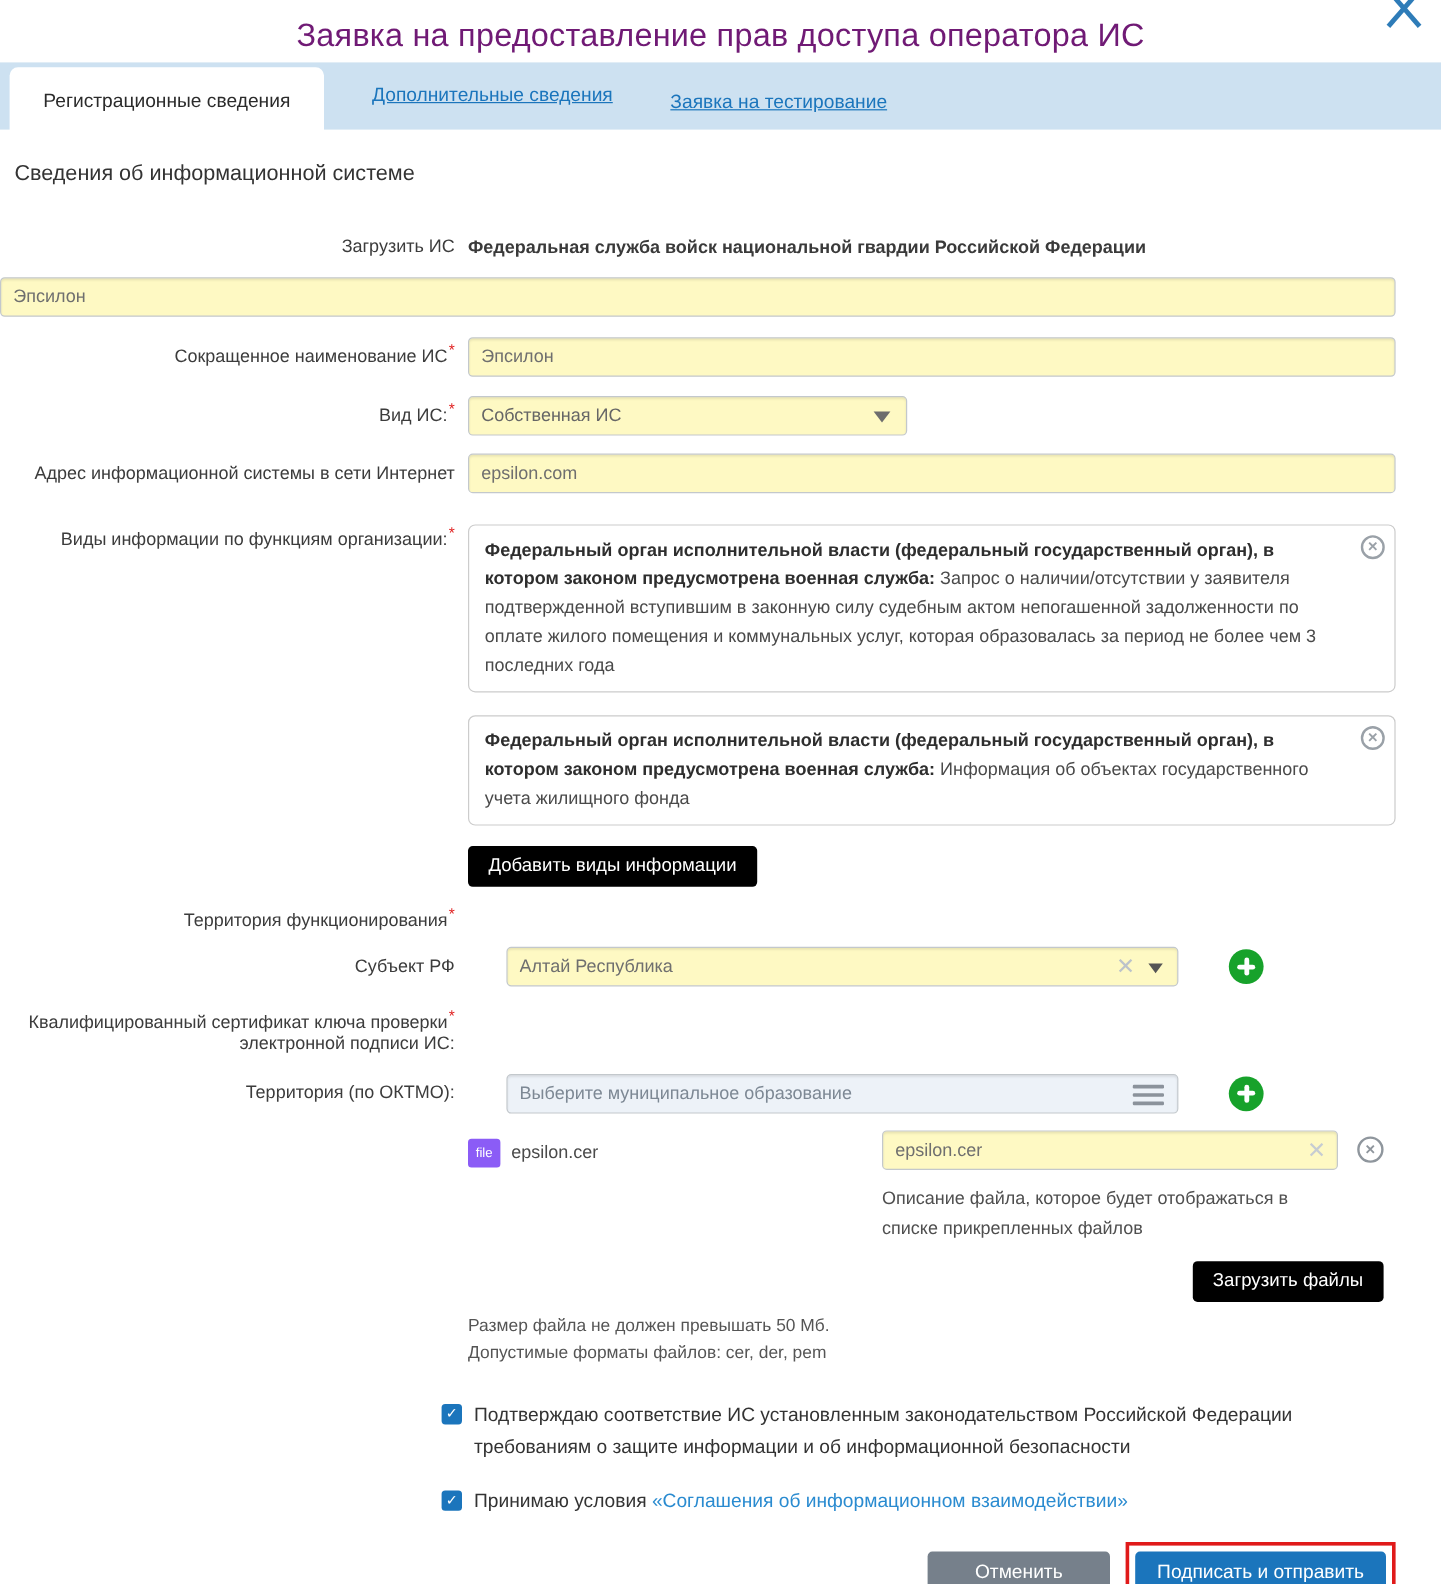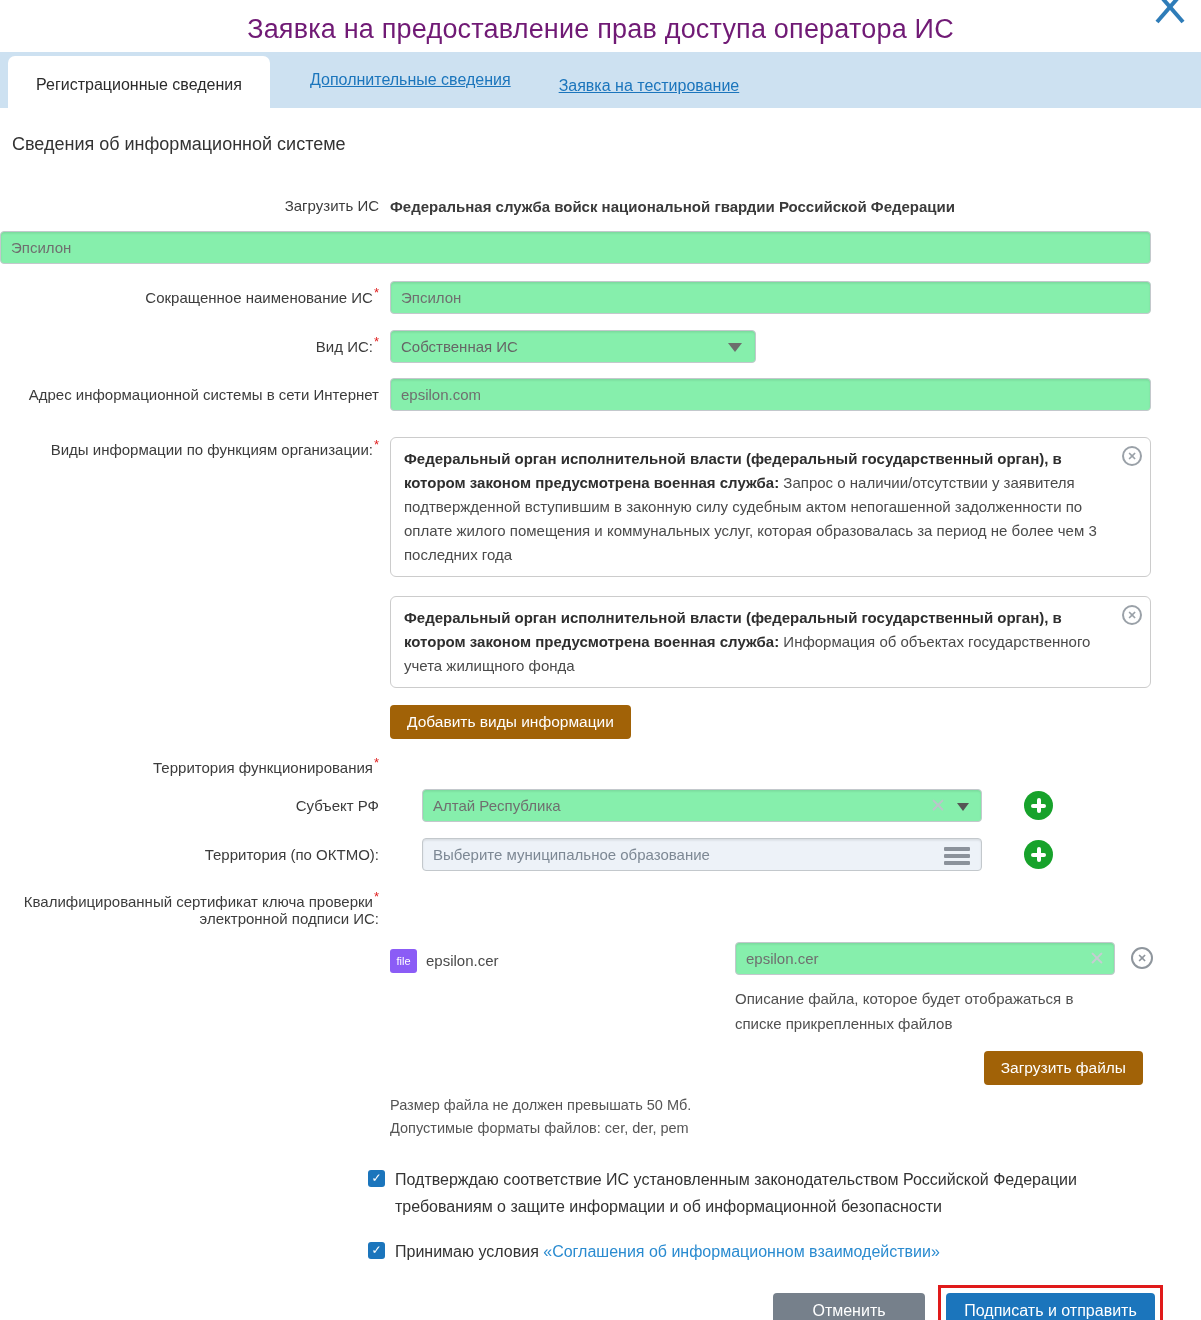--- a/index.html
+++ b/index.html
@@ -27,26 +27,26 @@
   .tab-link.t1 { margin-left:310px; }
   .tab-link.t2 { margin-left:48px;margin-top:12px; }
 
   .section-title { margin:26px 0 0 12px; font-size:18px; font-weight:400; color:#333; }
 
   
   .form { margin-top:42px; }
   .row { display:flex; align-items:center; }
   .lbl { width:390px; padding-right:11px; text-align:right; font-size:15px; color:#3c3c3c; line-height:1.2; flex:none; }
   .req { color:#e02020; font-size:13px; vertical-align:super; line-height:0; margin-left:1px; }
-  .ctl { flex:1; padding-right:50px; }
+  .ctl { flex:1; padding-right:38px; }
 
   .txt {
     width:100%; height:33px; border:1px solid #c3c8cc; border-radius:4px;
     box-shadow: inset 0 1.5px 2px rgba(0,0,0,.09);
-    font-family:"Liberation Sans", sans-serif; font-size:15px; color:#6f6f6f; padding:0 10px; background:#86efac;
+    font-family:"Liberation Sans", sans-serif; font-size:15px; color:#6f6f6f; padding:0 10px; background:#fef9c3;
     outline:none;
   }
   .row-op { align-items:flex-start; }
   .op-value { font-size:15px; font-weight:700; color:#3a3a3a; padding-top:1px; }
 
   .m16 { margin-top:16px; } .m17 { margin-top:17px; } .m15 { margin-top:15px; }
   .m26 { margin-top:26px; } .m20 { margin-top:20px; } .m12 { margin-top:12px; }
   .m22 { margin-top:22px; } .m14 { margin-top:14px; } .m18 { margin-top:18px; }
 
   
@@ -59,21 +59,21 @@
   .row-cards { align-items:flex-start; }
   .row-cards .lbl { padding-top:4px; }
   .card { position:relative; border:1px solid #ccc; border-radius:6px; background:#fff;
     padding:9px 46px 9px 13px; font-size:15px; line-height:24px; color:#4a4a4a; }
   .card + .card { margin-top:19px; }
   .card b { color:#2e2e2e; }
   .card-x { position:absolute; top:8px; right:8px; width:20px; height:20px; border:2px solid #9aa1a8;
     border-radius:50%; color:#9aa1a8; font-size:11px; font-weight:700; display:flex; align-items:center;
     justify-content:center; cursor:pointer; line-height:1; }
 
-  .btn-blue { display:inline-block; background:#a16207; color:#fff; border:none; border-radius:4px;
+  .btn-blue { display:inline-block; background:#000000; color:#fff; border:none; border-radius:4px;
     font-family:"Liberation Sans", sans-serif; font-size:15.5px; padding:8px 17px; cursor:pointer; }
   .add-types { margin-top:17px; }
 
   
   .subject-box { position:relative; width:560px; }
   .subject-box .txt { padding-right:64px; }
   .subj-clear { position:absolute; right:36px; top:5px; font-size:19px; color:#bcc3ca; cursor:pointer; }
   .subj-arrow { position:absolute; right:13px; top:14px; width:0; height:0;
     border-left:6px solid transparent; border-right:6px solid transparent; border-top:8px solid #555; cursor:pointer; }
   .plus-btn { width:29px; height:29px; border-radius:50%; background:#17a22b; position:relative;
@@ -204,41 +204,41 @@
       <div class="fieldwrap">
         <div class="subject-box">
           <input class="txt" readonly="" value="Алтай Республика" style="">
           <span class="subj-clear">✕</span>
           <span class="subj-arrow"></span>
         </div>
         <div class="plus-btn"></div>
       </div>
     </div>
 
+    <div class="row row-cert m22">
+      <div class="lbl">
+        <span>Квалифицированный сертификат ключа проверки</span><span class="req">*</span><br>
+        <span>электронной подписи ИС:</span>
+      </div>
+      <div class="ctl"></div>
+    </div>
+
     <div class="row m16">
       <div class="lbl">Территория (по ОКТМО):</div>
       <div class="fieldwrap">
         <div class="oktmo-box">
           <input class="txt" placeholder="Выберите муниципальное образование" style="">
           <span class="burger">
               <i></i>
               <i></i>
               <i></i>
             </span>
         </div>
         <div class="plus-btn"></div>
       </div>
-    </div>
-
-    <div class="row row-cert m22">
-      <div class="lbl">
-        <span>Квалифицированный сертификат ключа проверки</span><span class="req">*</span><br>
-        <span>электронной подписи ИС:</span>
-      </div>
-      <div class="ctl"></div>
     </div>
 
     <div class="row m14">
       <div class="lbl"></div>
       <div class="ctl">
         <div class="file-area">
           <div class="file-left">
             <span class="file-badge">file</span>
             <span class="file-name">epsilon.cer</span>
           </div>

